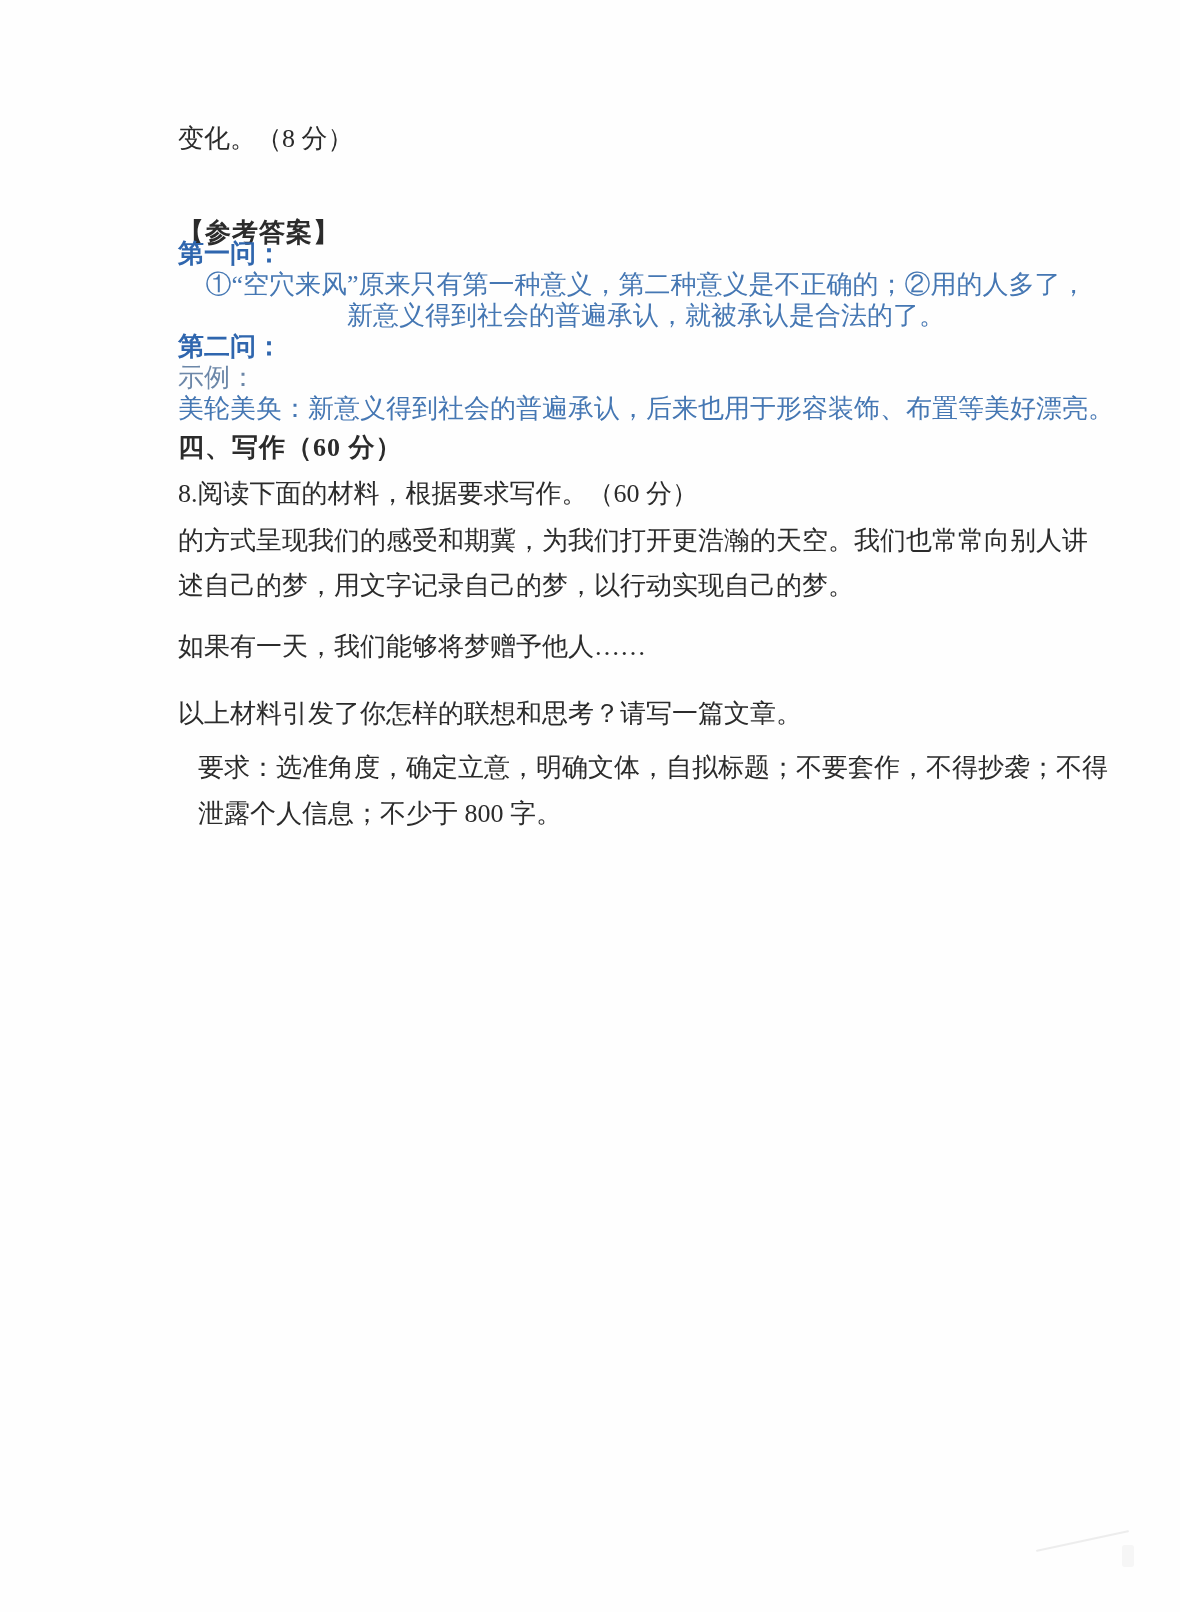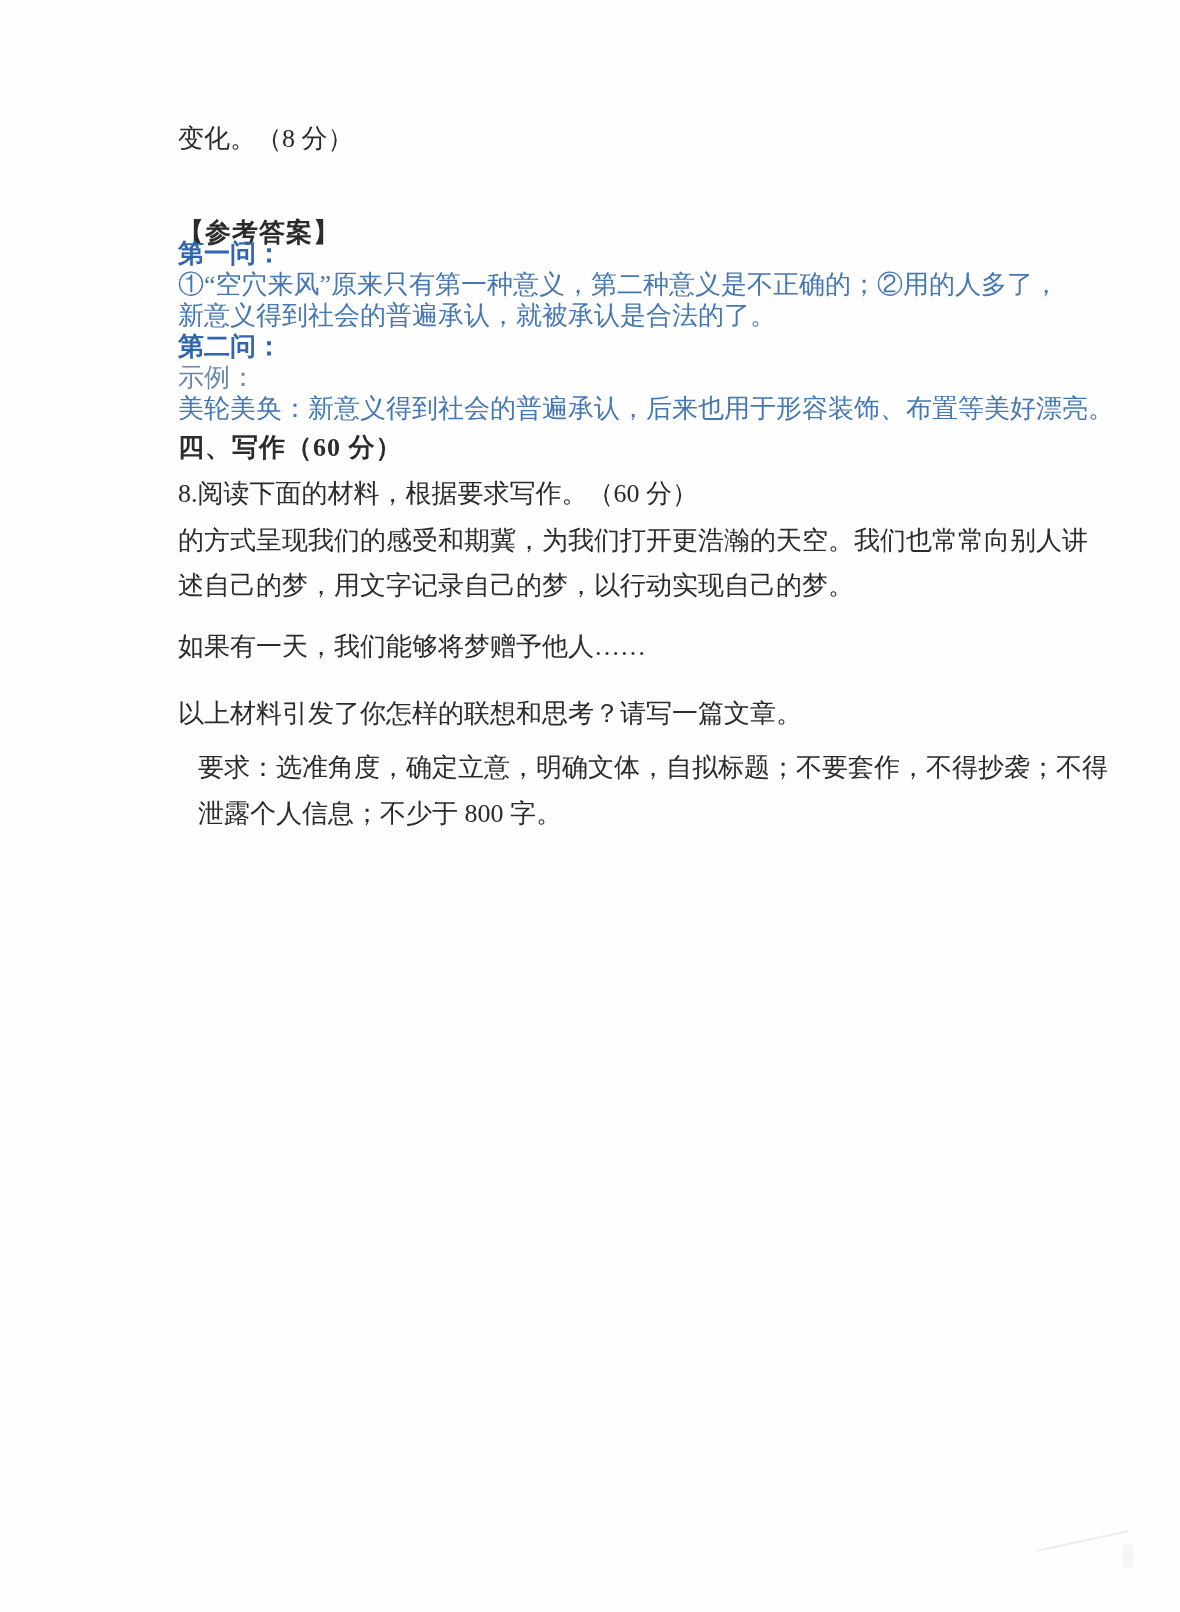--- a/index.html
+++ b/index.html
@@ -47,20 +47,21 @@
     position: absolute;
     top: 238px;
     line-height: 31px;
   }
   .blue-bold {
     color: var(--blue-heading, #2f66ae);
     font-weight: bold;
   }
   .blue {
     color: var(--blue-text, #4577b3);
+    text-align: center;
   }
   .blue-light {
     color: var(--blue-light-text, #6c87a8);
   }
   .section-header {
     position: absolute;
     top: 425px;
     line-height: 45px;
     font-weight: bold;
     letter-spacing: 1px;

